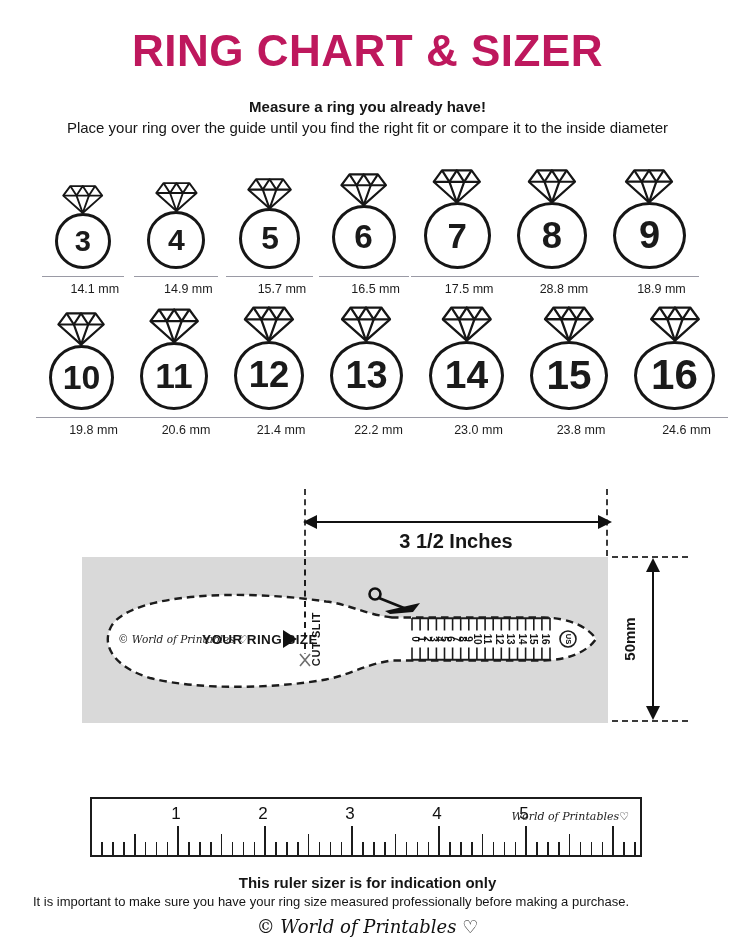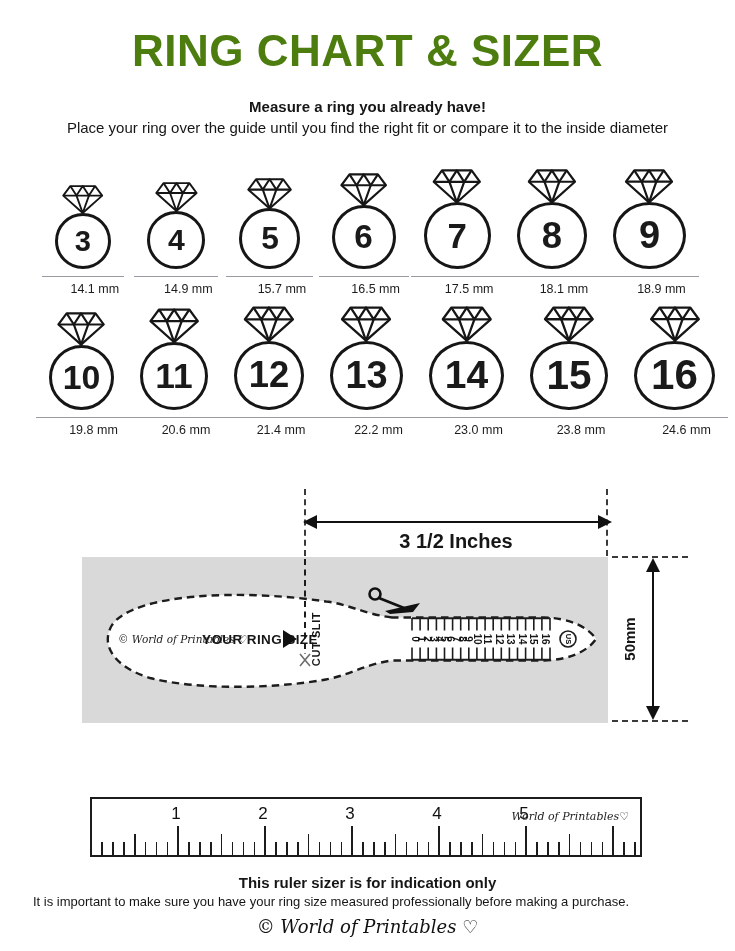--- a/index.html
+++ b/index.html
@@ -1,20 +1,20 @@
 <!DOCTYPE html>
 <html><head>
 <meta charset="utf-8">
 <style>
   html,body{margin:0;padding:0;background:#fff;}
   #page{position:relative;width:735px;height:951px;background:#fff;overflow:hidden;
         font-family:"Liberation Sans","DejaVu Sans",sans-serif;color:#161616;}
   
   #title{position:absolute;left:0;top:26px;width:735px;font-size:44px;font-weight:bold;
-         letter-spacing:.5px;text-align:center;color:#4d7c0f;}
+         letter-spacing:.5px;text-align:center;color:#be185d;}
   #tagline-bold{position:absolute;left:0;top:98px;width:735px;font-size:15px;font-weight:bold;text-align:center;}
   #tagline{position:absolute;left:0;top:119px;width:735px;font-size:15px;text-align:center;}
   
   .ring-row{position:absolute;left:36px;width:663px;display:flex;}
   #row1{top:168px;height:128px;}
   #row2{top:305px;height:132px;}
   .ring{flex:1;display:flex;flex-direction:column;align-items:center;justify-content:flex-end;}
   .dia{width:calc(var(--d) * .74);height:calc(var(--d) * .74 * .74);margin-bottom:-2px;}
   .circle{width:var(--d);height:var(--d);border:3.4px solid #161616;border-radius:50%;
           display:flex;align-items:center;justify-content:center;background:#fff;box-sizing:border-box;}
@@ -153,21 +153,21 @@
       <div class="mm">17.5 mm</div>
     </div>
     <div class="ring rg5">
       <svg class="dia" viewBox="0 0 100 74">
           <use href="#diaSym"></use>
         </svg>
       <div class="circle">
           <span>8</span>
         </div>
       <div class="uline"></div>
-      <div class="mm">18.1 mm</div>
+      <div class="mm">28.8 mm</div>
     </div>
     <div class="ring rg6">
       <svg class="dia" viewBox="0 0 100 74">
           <use href="#diaSym"></use>
         </svg>
       <div class="circle">
           <span>9</span>
         </div>
       <div class="uline"></div>
       <div class="mm">18.9 mm</div>

